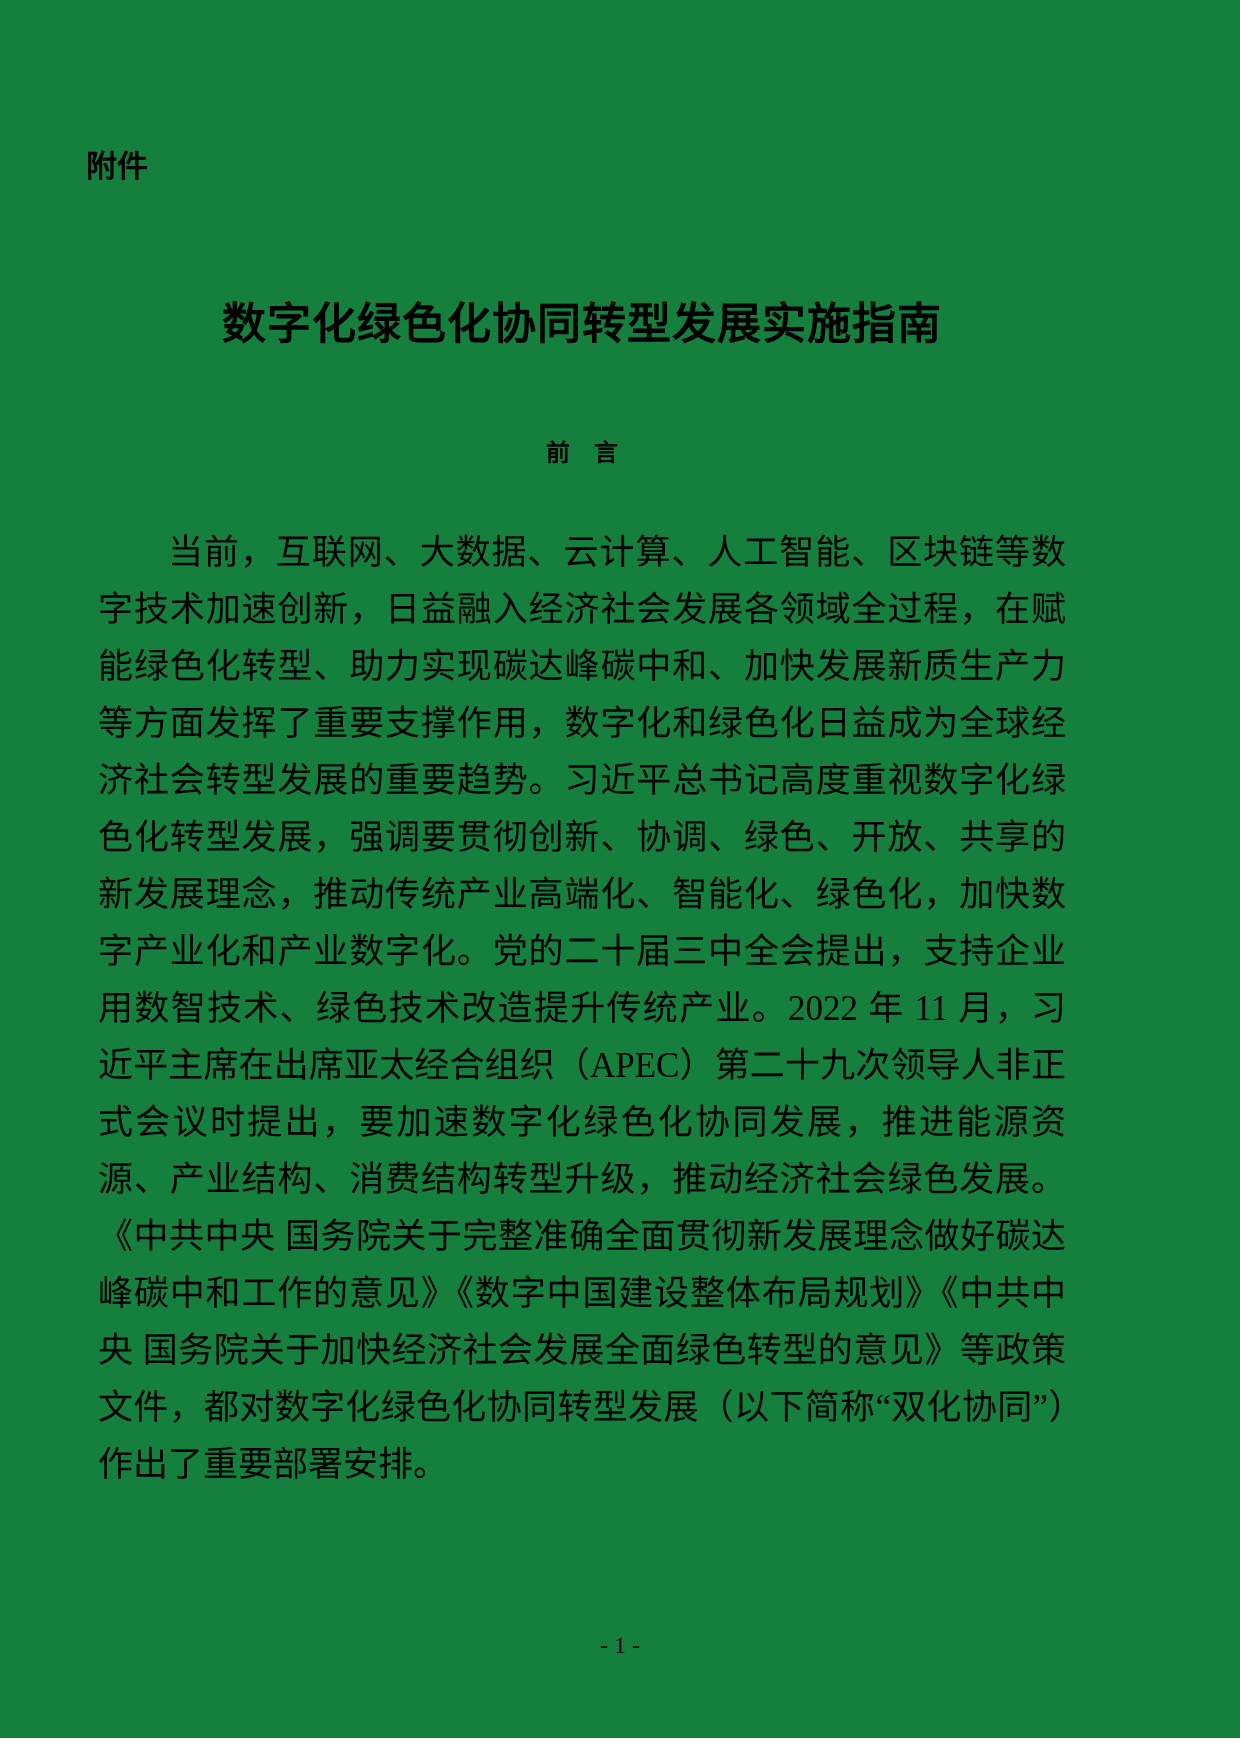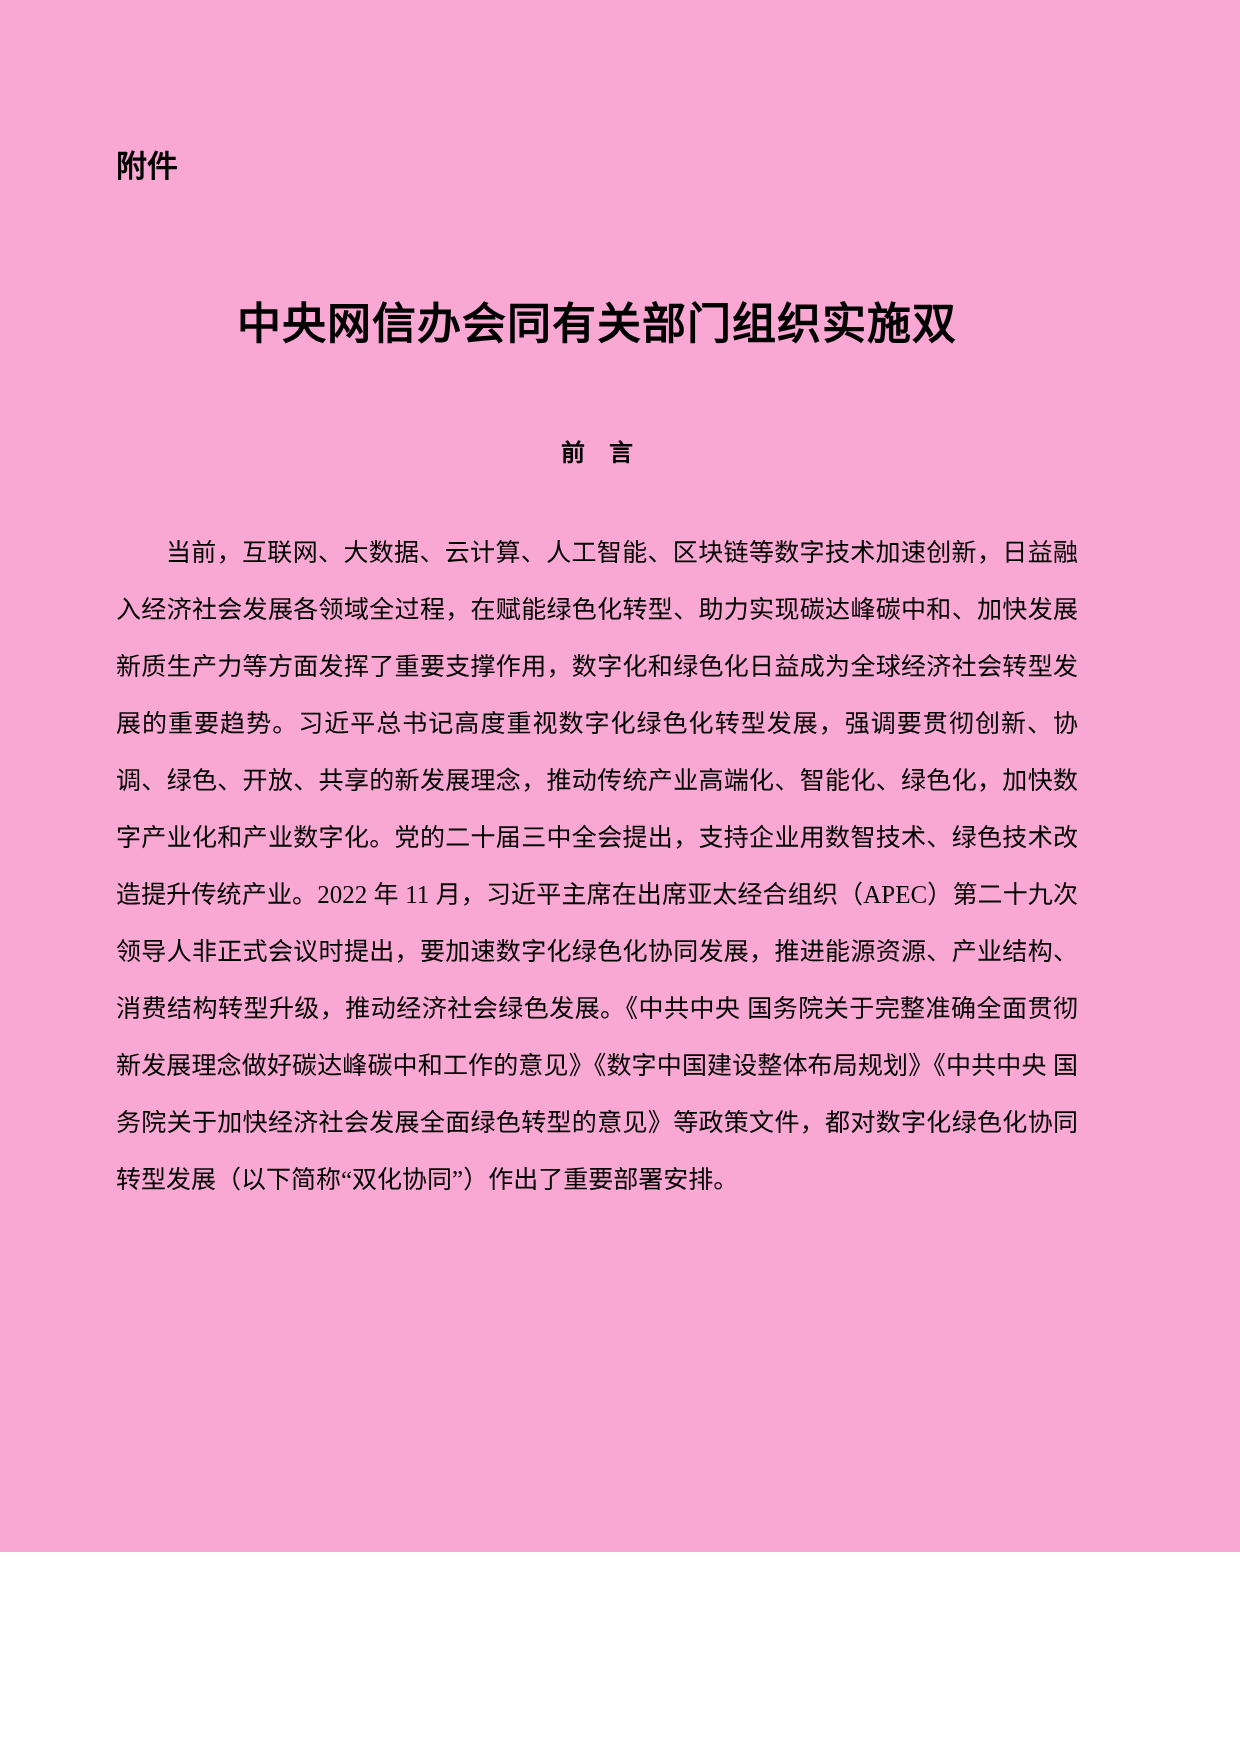--- a/index.html
+++ b/index.html
@@ -3,25 +3,25 @@
 <meta charset="utf-8">
 <style>
   html, body {
     margin: 0;
     padding: 0;
     background: #ffffff;
   }
   .page {
     position: relative;
     width: 1240px;
-    height: 1552px;
+    height: 1738px;
     box-sizing: border-box;
-    background: #f9a8d4;
+    background: #15803d;
     color: #000000;
-    padding: 148px 162px 0 116px;
+    padding: 148px 162px 0 86px;
     overflow: hidden;
   }
   .attachment {
     font-family: "Liberation Sans", sans-serif;
     font-weight: 600;
     font-size: 31px;
     line-height: 38px;
     text-align: left;
   }
   .doc-title {
@@ -35,23 +35,23 @@
   }
   .section-heading {
     margin: 84px 0 0 0;
     text-align: center;
     font-family: "Liberation Sans", sans-serif;
     font-weight: 700;
     font-size: 24px;
     line-height: 38px;
   }
   .body-para {
-    margin: 0;
+    margin: 12px;
     font-family: "Liberation Serif", serif;
-    font-size: 25px;
+    font-size: 35px;
     line-height: 57px;
     text-align: justify;
     text-indent: 2em;
     word-break: break-all;
   }
   .body-para.first {
     margin-top: 52px;
   }
   .page-number {
     position: absolute;
@@ -63,21 +63,21 @@
     font-size: 24px;
     line-height: 30px;
   }
 </style>
 </head>
 <body>
 
 <div class="page">
   <div class="attachment">附件</div>
 
-  <h1 class="doc-title">中央网信办会同有关部门组织实施双</h1>
+  <h1 class="doc-title">数字化绿色化协同转型发展实施指南</h1>
 
   <h2 class="section-heading">前　言</h2>
 
   <p class="body-para first">当前，互联网、大数据、云计算、人工智能、区块链等数字技术加速创新，日益融入经济社会发展各领域全过程，在赋能绿色化转型、助力实现碳达峰碳中和、加快发展新质生产力等方面发挥了重要支撑作用，数字化和绿色化日益成为全球经济社会转型发展的重要趋势。习近平总书记高度重视数字化绿色化转型发展，强调要贯彻创新、协调、绿色、开放、共享的新发展理念，推动传统产业高端化、智能化、绿色化，加快数字产业化和产业数字化。党的二十届三中全会提出，支持企业用数智技术、绿色技术改造提升传统产业。2022 年 11 月，习近平主席在出席亚太经合组织（APEC）第二十九次领导人非正式会议时提出，要加速数字化绿色化协同发展，推进能源资源、产业结构、消费结构转型升级，推动经济社会绿色发展。《中共中央 国务院关于完整准确全面贯彻新发展理念做好碳达峰碳中和工作的意见》《数字中国建设整体布局规划》《中共中央 国务院关于加快经济社会发展全面绿色转型的意见》等政策文件，都对数字化绿色化协同转型发展（以下简称“双化协同”）作出了重要部署安排。</p>
 
 
   <div class="page-number">- 1 -</div>
 </div>
 
 </body></html>

